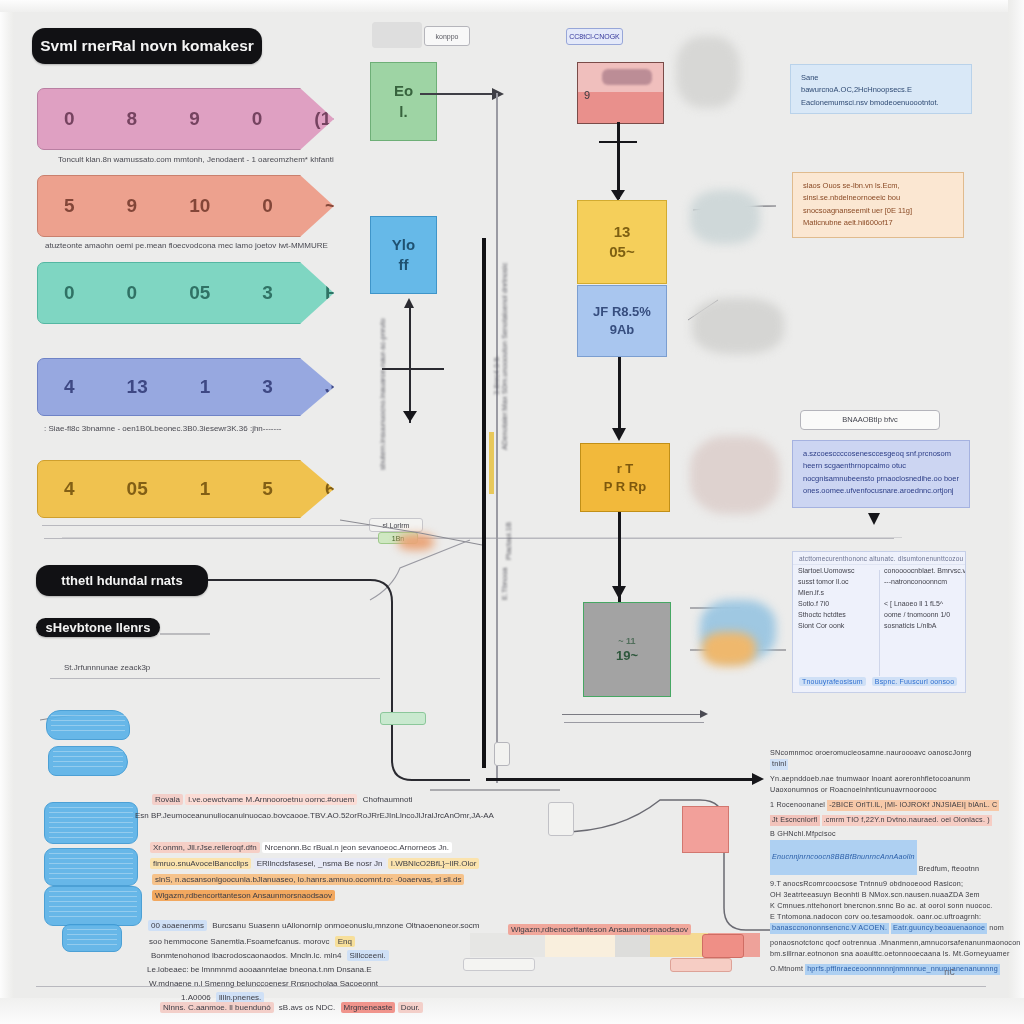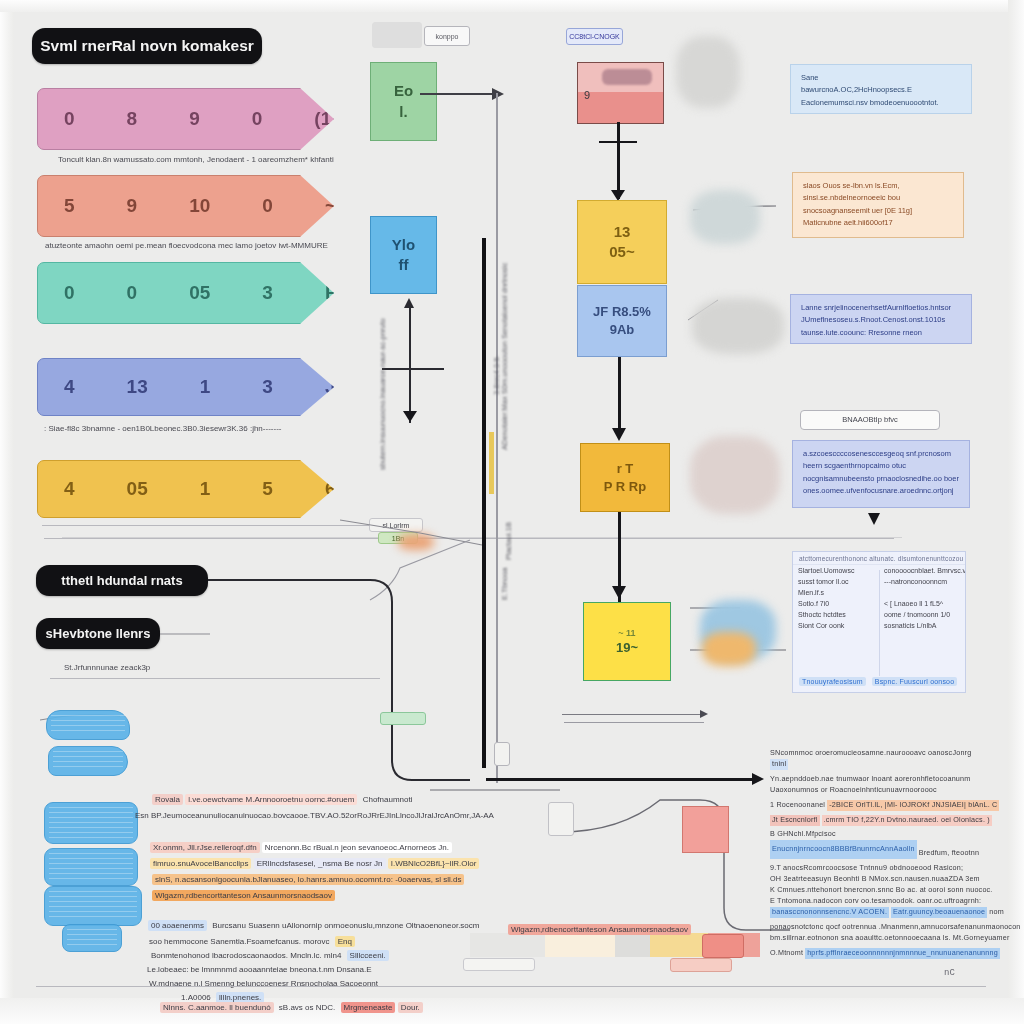--- a/index.html
+++ b/index.html
@@ -218,21 +218,21 @@
     </div>
   </div>
 
   <div class="rulehz" style="left:42px; top:525px; width:330px;"></div>
   <div class="rulehz" style="left:44px; top:538px; width:850px;"></div>
   <div class="rulehz" style="left:62px; top:537px; width:840px; opacity:.5;"></div>
 
   <div class="pill" style="left:36px; top:565px; width:172px; height:31px; font-size:13px;">
     <span>tthetl hdundal rnats</span>
   </div>
-  <div class="pill" style="left:36px; top:618px; width:124px; height:31px; font-size:13px;">
+  <div class="pill" style="left:36px; top:618px; width:124px; height:19px; font-size:13px;">
     <span>sHevbtone llenrs</span>
   </div>
   <div class="chev-cap" style="left:64px; top:663px; width:200px;">St.Jrfunnnunae zeack3p</div>
   <div class="rulehz" style="left:50px; top:678px; width:330px;"></div>
 
   <div class="tagchip" style="left:372px; top:22px; width:50px; height:26px; background:#dedede; border:1px solid #dedede;"></div>
   <div class="tagchip" style="left:424px; top:26px; width:46px; height:20px; background:#f8f8f8; border:1px solid #b5b5bb; color:#5a5a62;">
     <span>konppo</span>
   </div>
   <div class="tagchip" style="left:566px; top:28px; width:57px; height:17px; background:#e4e9f9; border:1px solid #97a6d8; color:#32349a;">
@@ -324,21 +324,21 @@
   <div class="arrowdn" style="left:612px; top:428px;"></div>
 
   <div class="pbox" style="left:580px; top:443px; width:90px; height:69px; background:#f2b93b; border:1px solid #c18f17; color:#6a4806; font-size:13px;">
     <span class="t">r T</span>
     <span class="t">P R Rp</span>
   </div>
 
   <div class="vline" style="left:618px; top:512px; width:2.8px; height:98px;"></div>
   <div class="arrowdn" style="left:612px; top:586px;"></div>
 
-  <div class="pbox" style="left:583px; top:602px; width:88px; height:79px; background:#fde047; border:1px solid #46a763; color:#1b4b2c; font-size:13px;align-items:center;">
+  <div class="pbox" style="left:583px; top:602px; width:88px; height:95px; background:#a3a3a3; border:1px solid #46a763; color:#1b4b2c; font-size:13px;align-items:center;">
     <span class="t" style="font-size:9px;opacity:.6;">~ 11</span>
     <span class="t">19~</span>
   </div>
 
   <div class="smudge" style="left:690px; top:190px; width:70px; height:54px; background:#cfd8d9;"></div>
   <div class="smudge" style="left:692px; top:298px; width:92px; height:56px; background:#d5d5d3;"></div>
   <div class="smudge" style="left:690px; top:436px; width:90px; height:78px; background:#ded2cf;"></div>
   <div class="smudge" style="left:700px; top:600px; width:76px; height:60px; background:#9fc8e2;"></div>
   <div class="smudge" style="left:702px; top:632px; width:54px; height:34px; background:#efb86d;"></div>
 
@@ -348,25 +348,20 @@
     <span class="line">Eaclonemumsci.nsv bmodeoenuoootntot.</span>
   </div>
 
   <div class="card" style="left:792px; top:172px; width:172px; height:66px; background:#fbe7d2; border:1px solid #e0bb8e; color:#8a4a25;">
     <span class="line">slaos  Ouos  se-lbn.vn ls.Ecm,</span>
     <span class="line">sinsi.se.nbdelneornoeeic bou</span>
     <span class="line">snocsoagnanseemit uer [0E 11g]</span>
     <span class="line">Maticnubne  aelt.hii600of17</span>
   </div>
 
-  <div class="card" style="left:790px; top:294px; width:182px; height:50px; background:#ccd5f2; border:1px solid #a5b2e0; color:#2c3d86;">
-    <span class="line">Lanne   snrjelinocenerhsetfAurnlfloetios.hntsor</span>
-    <span class="line">JUmeflnesoseu.s.Rnoot.Cenost.onst.1010s</span>
-    <span class="line">taunse.lute.coounc: Rresonne rneon</span>
-  </div>
 
   <div class="card" style="left:800px; top:410px; width:140px; height:20px; padding:3px 8px; border-radius:4px;
               background:#fafaf9; border:1px solid #b4b4bb; color:#44454e; text-align:center;">
     <span class="line" style="text-align:center;">BNAAOBtIp  bfvc</span>
   </div>
 
   <div class="card" style="left:792px; top:440px; width:178px; height:68px; background:#ccd5f2; border:1px solid #a5b2e0; color:#2c3d86;">
     <span class="line">a.szcoesccccosenesccesgeoq  snf.prcnosom</span>
     <span class="line">heern  scgaenthrnopcaimo   otuc</span>
     <span class="line">nocgnisamnubeensto prnaoclosnedihe.oo  boera</span>
@@ -485,21 +480,21 @@
     <div class="ghost">SNcomnmoc  oroeromucieosamne.nauroooavc  oanoscJonrg</div>
     <div class="ghost" style="display:inline-block;background:#cfe0f6;padding:0 2px;">tninl</div>
     <div class="ghost">Yn.aepnddoeb.nae  tnumwaor  lnoant  aoreronhfletocoanunm</div>
     <div class="ghost">Uaoxonumnos  or  Roacnoeinhnticunuavrnooroooc</div>
     <div style="height:4px;"></div>
     <div><span class="ghost" style="display:inline-block;">1  Rocenoonanel</span>
          <span class="ghost" style="display:inline-block;background:#f7c9a8;padding:0 2px;">-2BICE   OrlTl.lL,   |Ml-   lOJROKf  JNJSIAEI|   blAnL.  C</span></div>
     <div><span class="ghost" style="display:inline-block;background:#f2c3bb;padding:0 2px;">Jt Escncnlorfl</span>
          <span class="ghost" style="display:inline-block;background:#f6cdc4;padding:0 2px;">.cmrm  TIO  f,22Y.n   Dvtno.nauraed. oei Olonlacs.  )</span></div>
     <div class="ghost">B  GHNchl.Mfpcisoc</div>
-    <div><span class="ghost" style="display:inline-block;background:#aed0f2;color:#2a5ea8;padding:4px 2px;">Enucnnjnrncoocn8BBBfBnunrncAnnAaolln</span>
+    <div><span class="ghost" style="display:inline-block;background:#aed0f2;color:#2a5ea8;padding:12px 2px;font-style:italic;">Enucnnjnrncoocn8BBBfBnunrncAnnAaolln</span>
          <span class="ghost" style="display:inline-block;">Bredfum,  fteootnn</span></div>
     <div class="ghost">9.T  anocsRcomrcoocsose  Tntnnu9  obdnooeood  Rasicon;</div>
     <div class="ghost">OH  3eatrteeasuyn Beonhti  B   NMox.scn.nausen.nuaaZDA 3em</div>
     <div class="ghost">K  Cmnues.nttehonort  bnercnon.snnc   Bo  ac. at  ooroi  sonn  nuococ.</div>
     <div class="ghost">E Tntomona.nadocon  corv  oo.tesamoodok. oanr.oc.uftroagrnh:</div>
     <div><span class="ghost" style="display:inline-block;background:#aed0f2;color:#2a5ea8;padding:0 2px;">banasccnononnsencnc.V ACOEN.</span>
          <span class="ghost" style="display:inline-block;background:#aed0f2;color:#2a5ea8;padding:0 2px;">Eatr.guuncy.beoauenaonoe</span>
          <span class="ghost" style="display:inline-block;">nom</span></div>
     <div class="ghost">ponaosnotctonc qocf ootrennua .Mnanmenn,amnucorsafenanunmaonocons.</div>
     <div class="ghost">bm.sillrnar.eotnonon  sna  aoaulttc.oetonnooecaana  ls.  Mt.Gorneyuamer</div>

